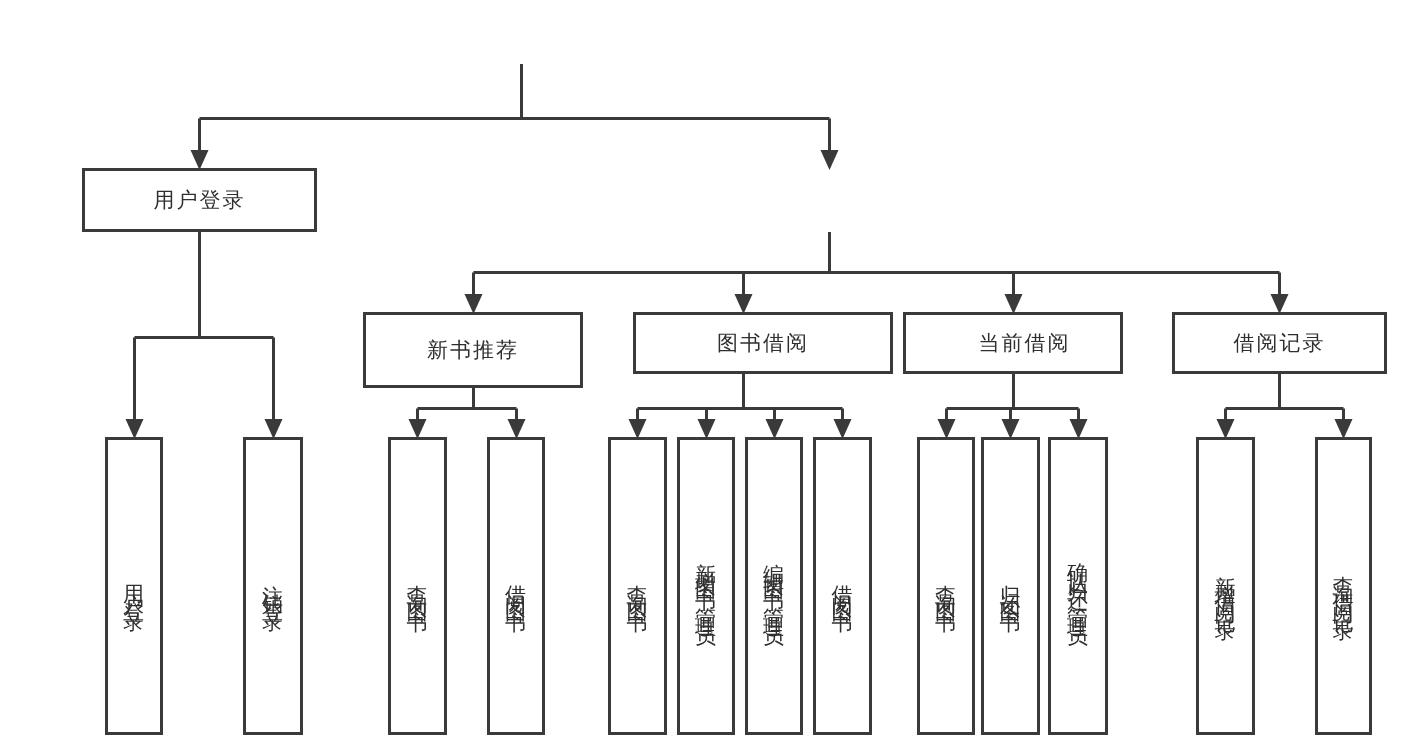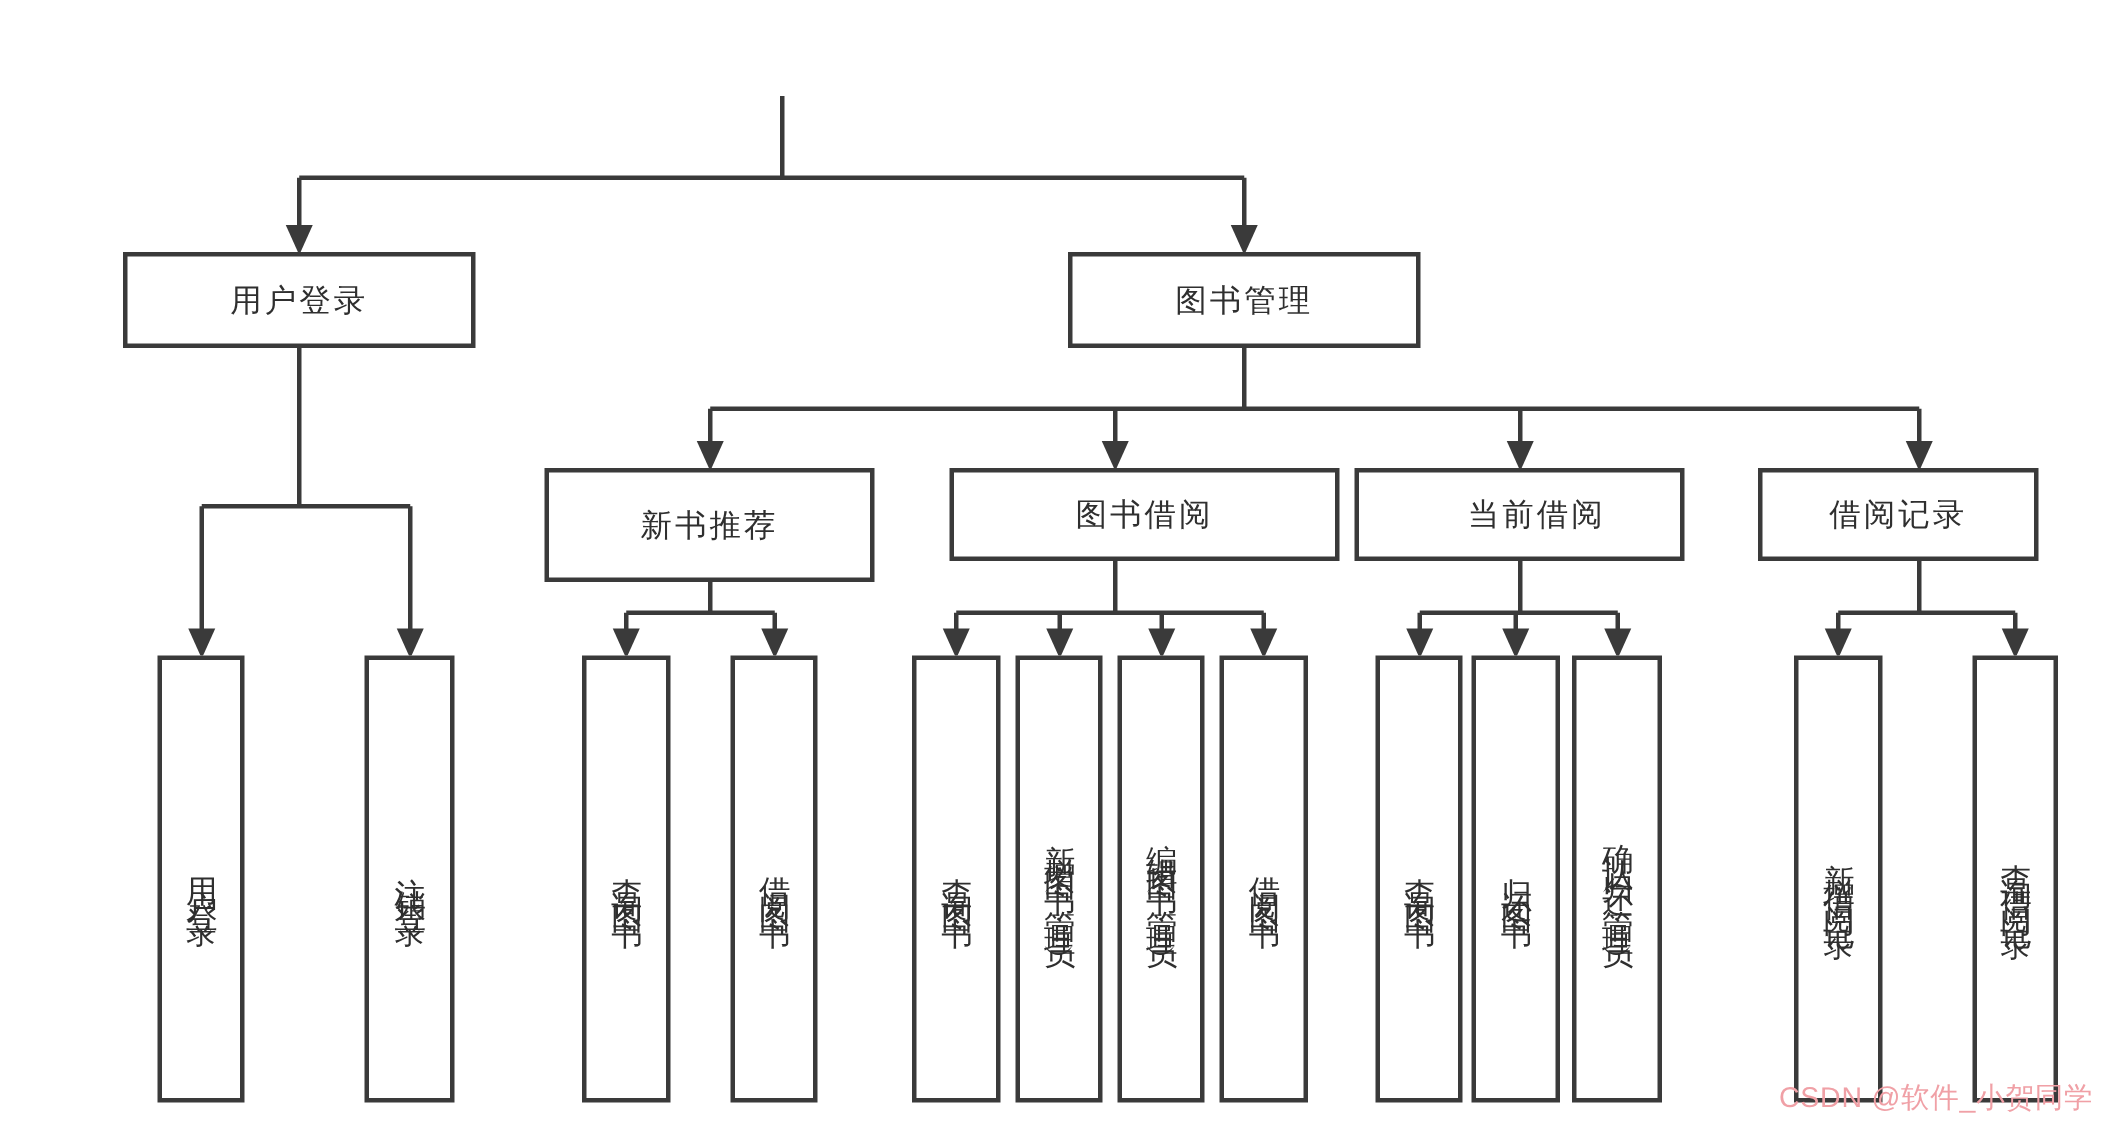--- a/index.html
+++ b/index.html
@@ -106,34 +106,31 @@
       <path class="stroke" d="M1279.5 374 L1279.5 408.5 M1225.5 408.5 L1343.5 408.5 M1225.5 408.5 L1225.5 420 M1343.5 408.5 L1343.5 420"></path>
       <polygon class="fillhead" points="1216.5,419 1234.5,419 1225.5,439"></polygon>
       <polygon class="fillhead" points="1334.5,419 1352.5,419 1343.5,439"></polygon>
     </g>
   </svg>
 
 
   <div class="box" style="left:82px; top:168px; width:235px; height:64px;">
     <span class="hlabel">用户登录</span>
   </div>
-  <div class="box" style="left:712px; top:168px; width:235px; height:64px;">
-    <span class="hlabel">图书管理</span>
-  </div>
 
   <div class="box" style="left:363px; top:312px; width:220px; height:76px;">
     <span class="hlabel">新书推荐</span>
   </div>
   <div class="box" style="left:633px; top:312px; width:260px; height:62px;">
     <span class="hlabel">图书借阅</span>
   </div>
   <div class="box" style="left:903px; top:312px; width:220px; height:62px;padding-left:23px;">
     <span class="hlabel">当前借阅</span>
   </div>
-  <div class="box" style="left:1172px; top:312px; width:187px; height:62px;">
+  <div class="box" style="left:1172px; top:312px; width:215px; height:62px;">
     <span class="hlabel">借阅记录</span>
   </div>
 
   <div class="box leaf" style="left:105px; top:437px; width:58px; height:298px;">
     <span class="vtext">用户登录</span>
   </div>
   <div class="box leaf" style="left:243px; top:437px; width:60px; height:298px;">
     <span class="vtext">注销登录</span>
   </div>
 
@@ -167,15 +164,14 @@
     <span class="vtext">确认归还（管理员）</span>
   </div>
 
   <div class="box leaf" style="left:1196px; top:437px; width:59px; height:298px;">
     <span class="vtext">新增借阅记录</span>
   </div>
   <div class="box leaf" style="left:1315px; top:437px; width:57px; height:298px;">
     <span class="vtext">查询借阅记录</span>
   </div>
 
-  <div class="watermark">CSDN @软件_小贺同学</div>
 
 </div>
 
 </body></html>

